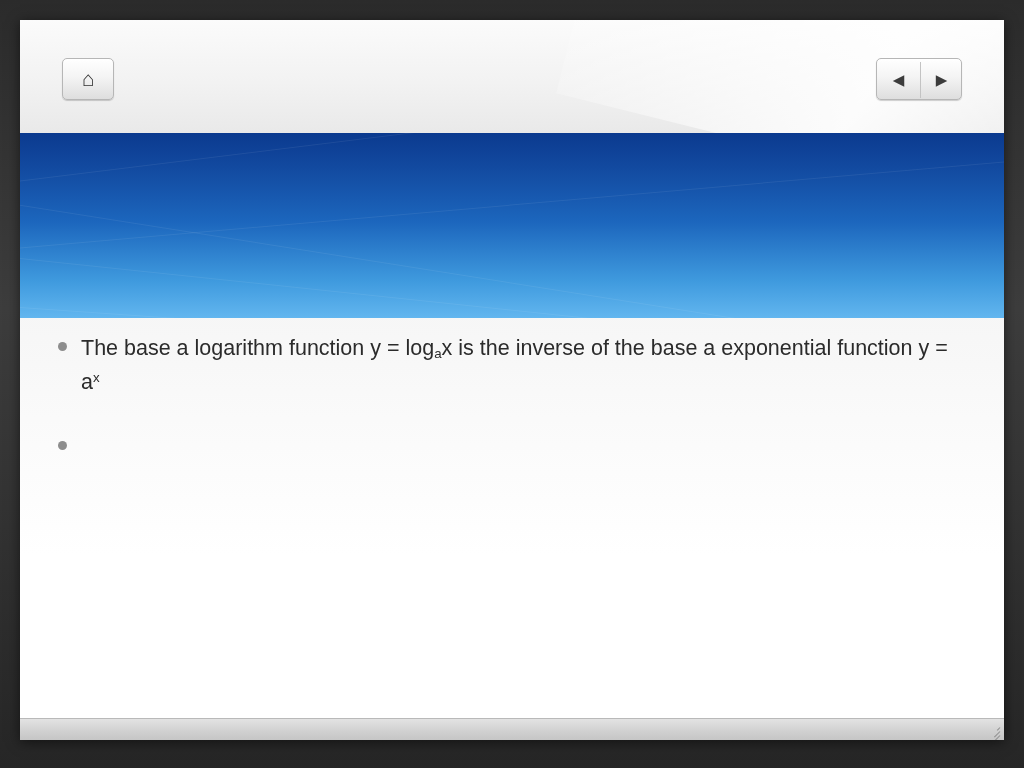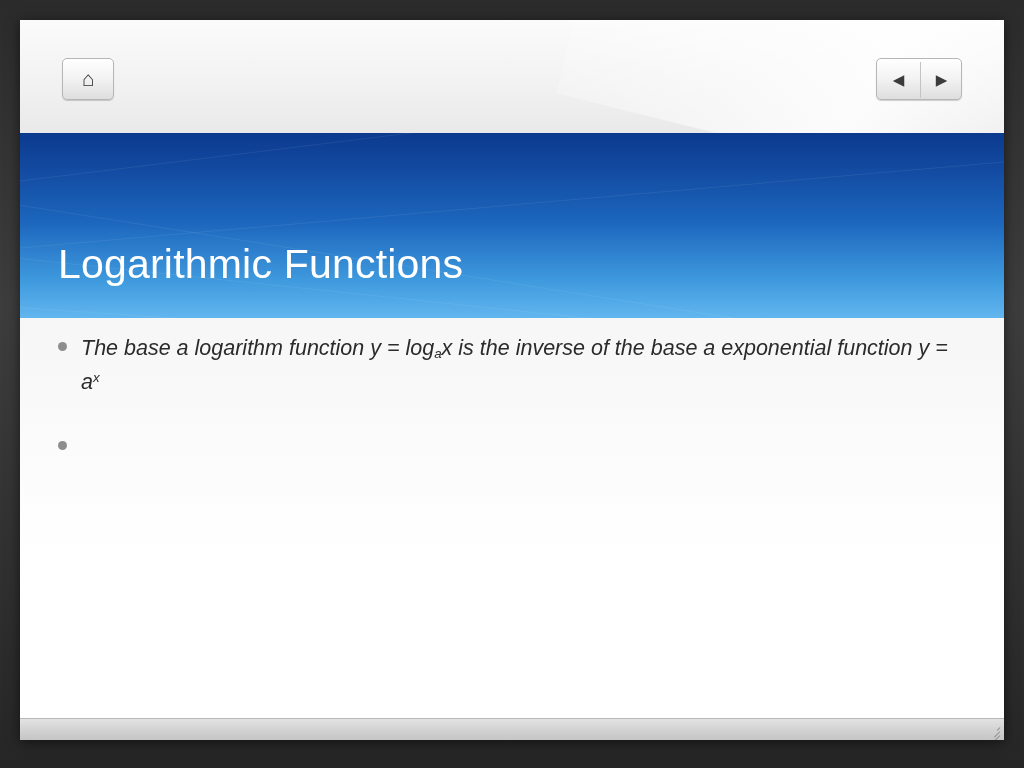--- a/index.html
+++ b/index.html
@@ -146,21 +146,20 @@
     position: absolute;
     left: 38px;
     top: 198px;
     width: 910px;
   }
   .bullet-row {
     position: relative;
     display: flex;
     align-items: flex-start;
     margin-bottom: 30px;
-    font-style: italic;
   }
   .bullet-dot {
     flex: 0 0 auto;
     width: 9px;
     height: 9px;
     border-radius: 50%;
     background: #8d8d8d;
     margin: 11px 14px 0 0;
   }
   .bullet-text {
@@ -227,21 +226,20 @@
       </div>
     </div>
 
     <div id="slide">
       <div id="slide-header">
         <div class="tex" style="top:40px;  transform: rotate(9deg);"></div>
         <div class="tex" style="top:72px;  transform: rotate(-7deg);"></div>
         <div class="tex" style="top:104px; transform: rotate(6deg);"></div>
         <div class="tex" style="top:132px; transform: rotate(-5deg);"></div>
         <div class="tex" style="top:160px; transform: rotate(4deg);"></div>
-        <div id="slide-title">Logarithmic Functions</div>
       </div>
 
       <div id="bullets">
           <div class="bullet-row">
             <span class="bullet-dot"></span>
             <div class="bullet-text"><span>The base a logarithm function y = log</span><sub>a</sub><span>x is the inverse of the base a exponential function y = a</span><sup>x</sup></div>
           </div>
           <div class="bullet-row">
             <span class="bullet-dot"></span>
           </div>

